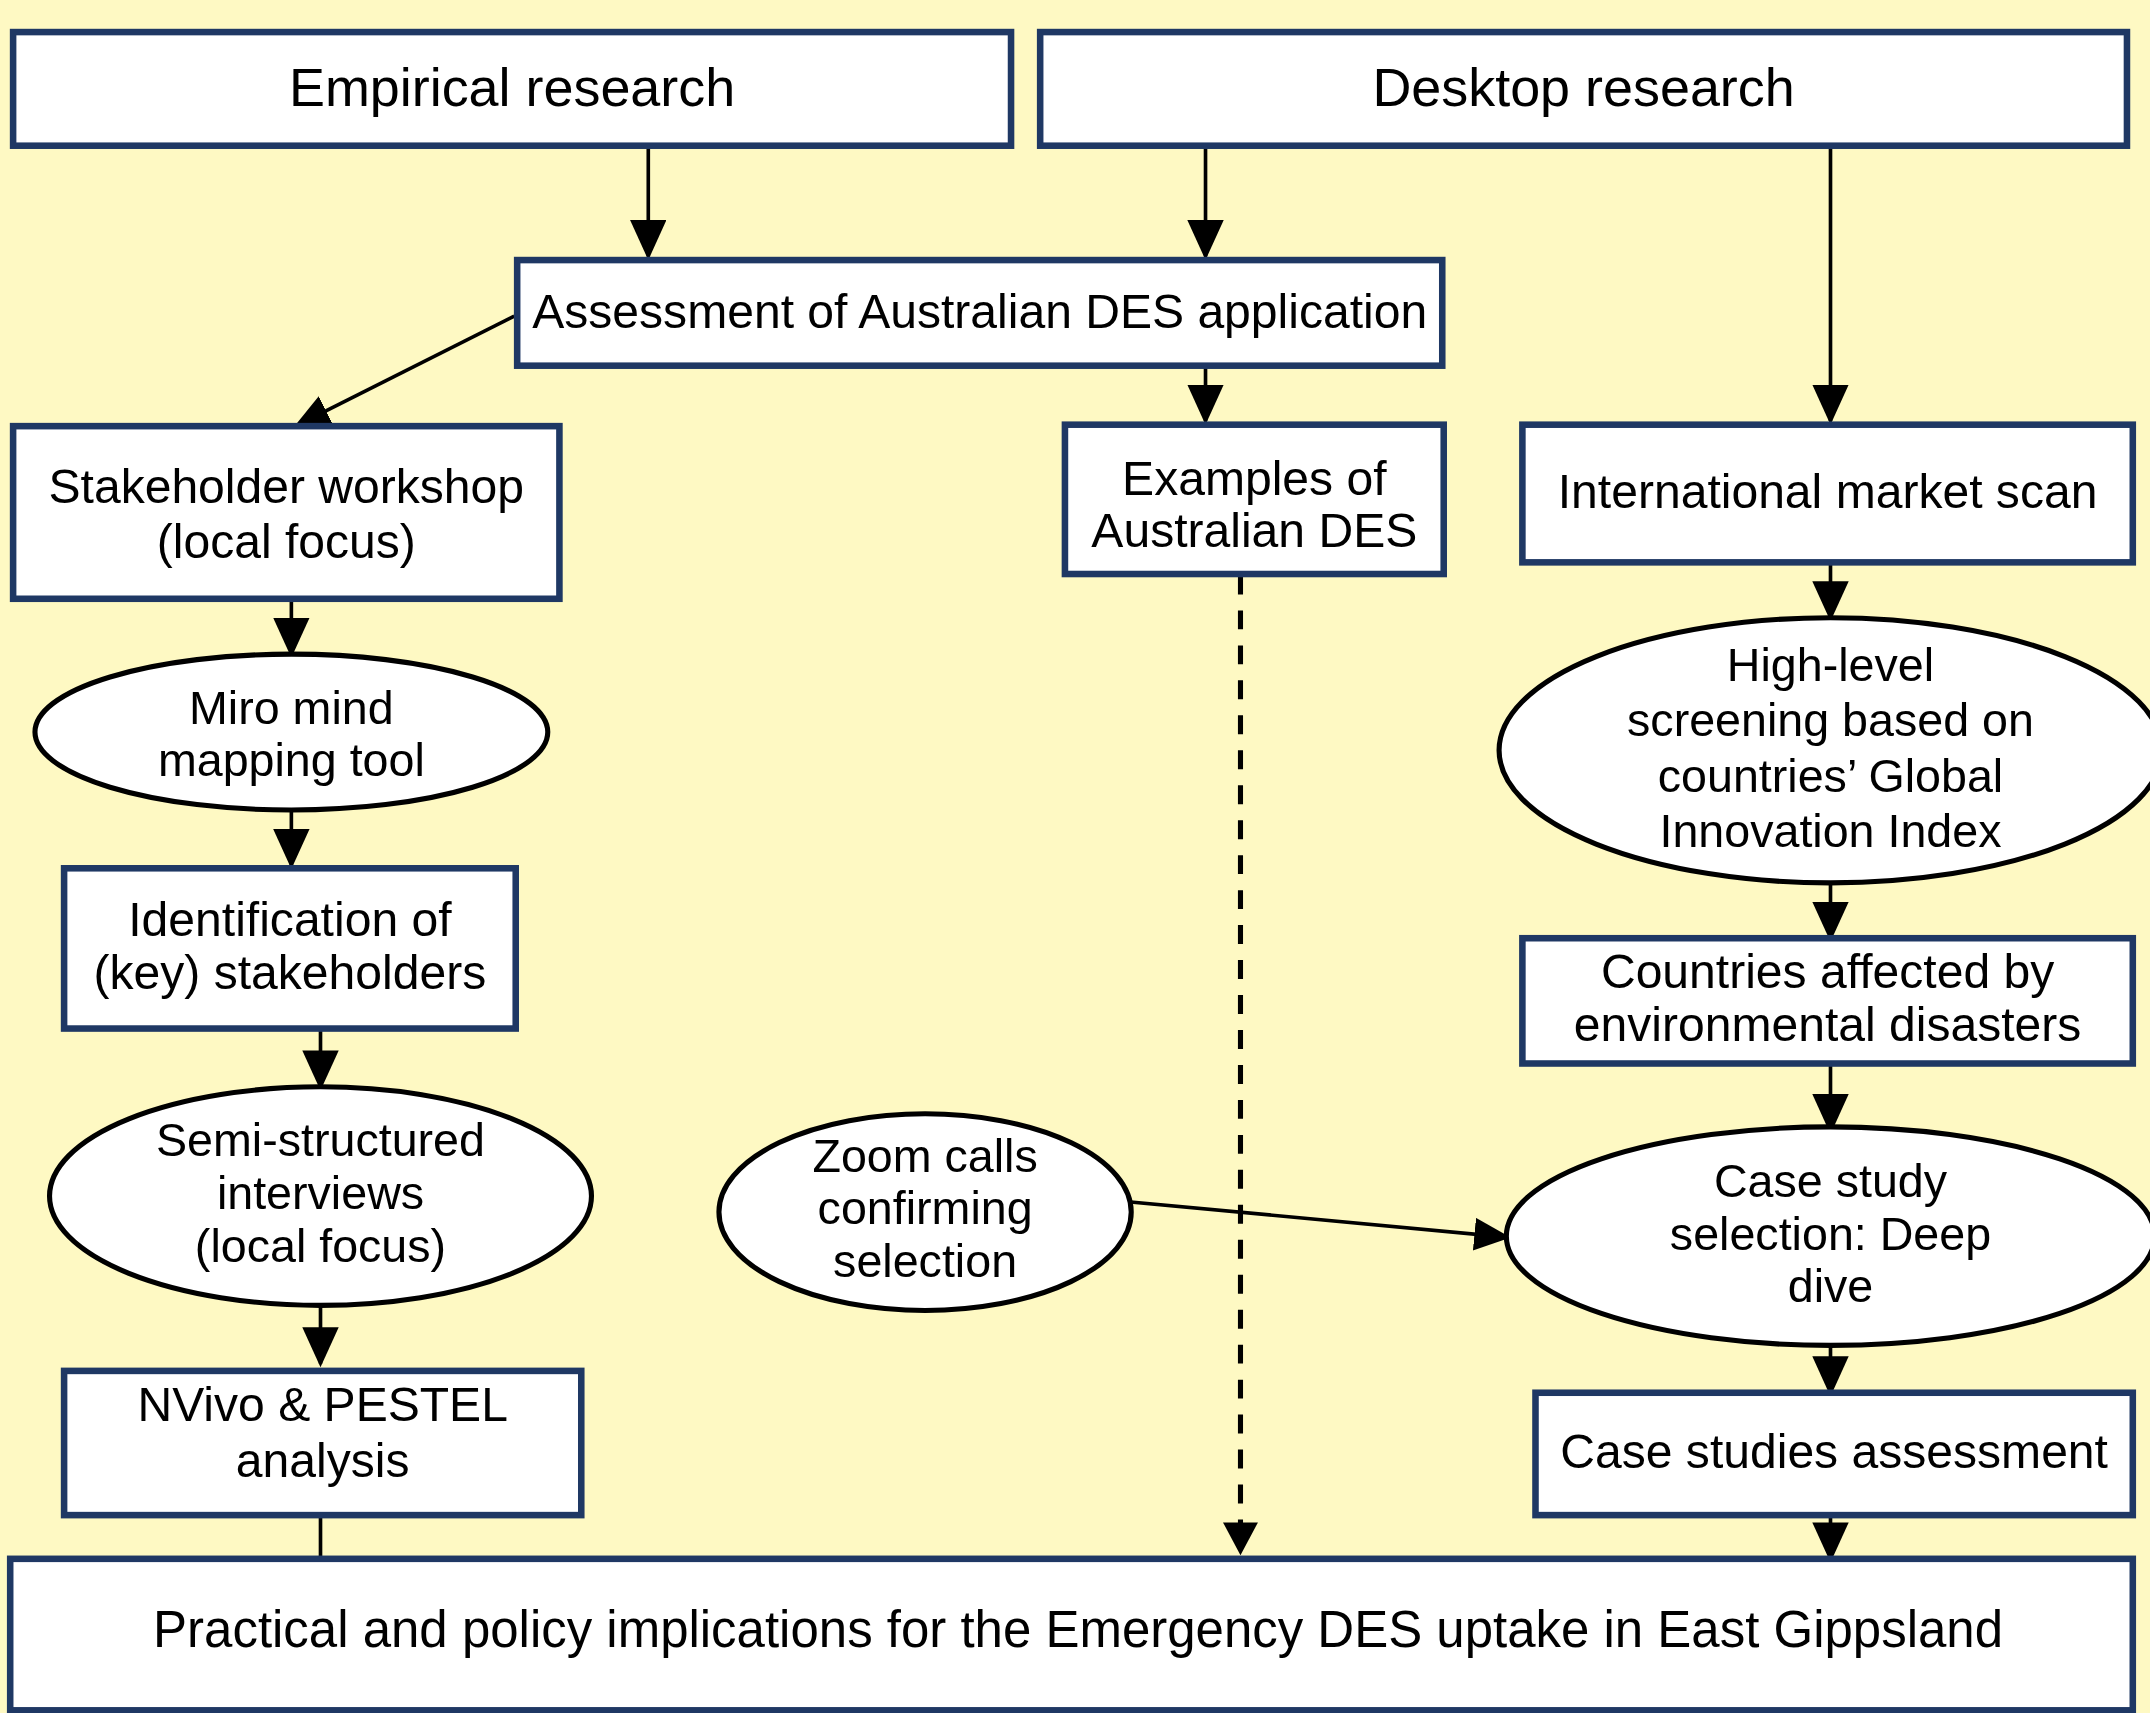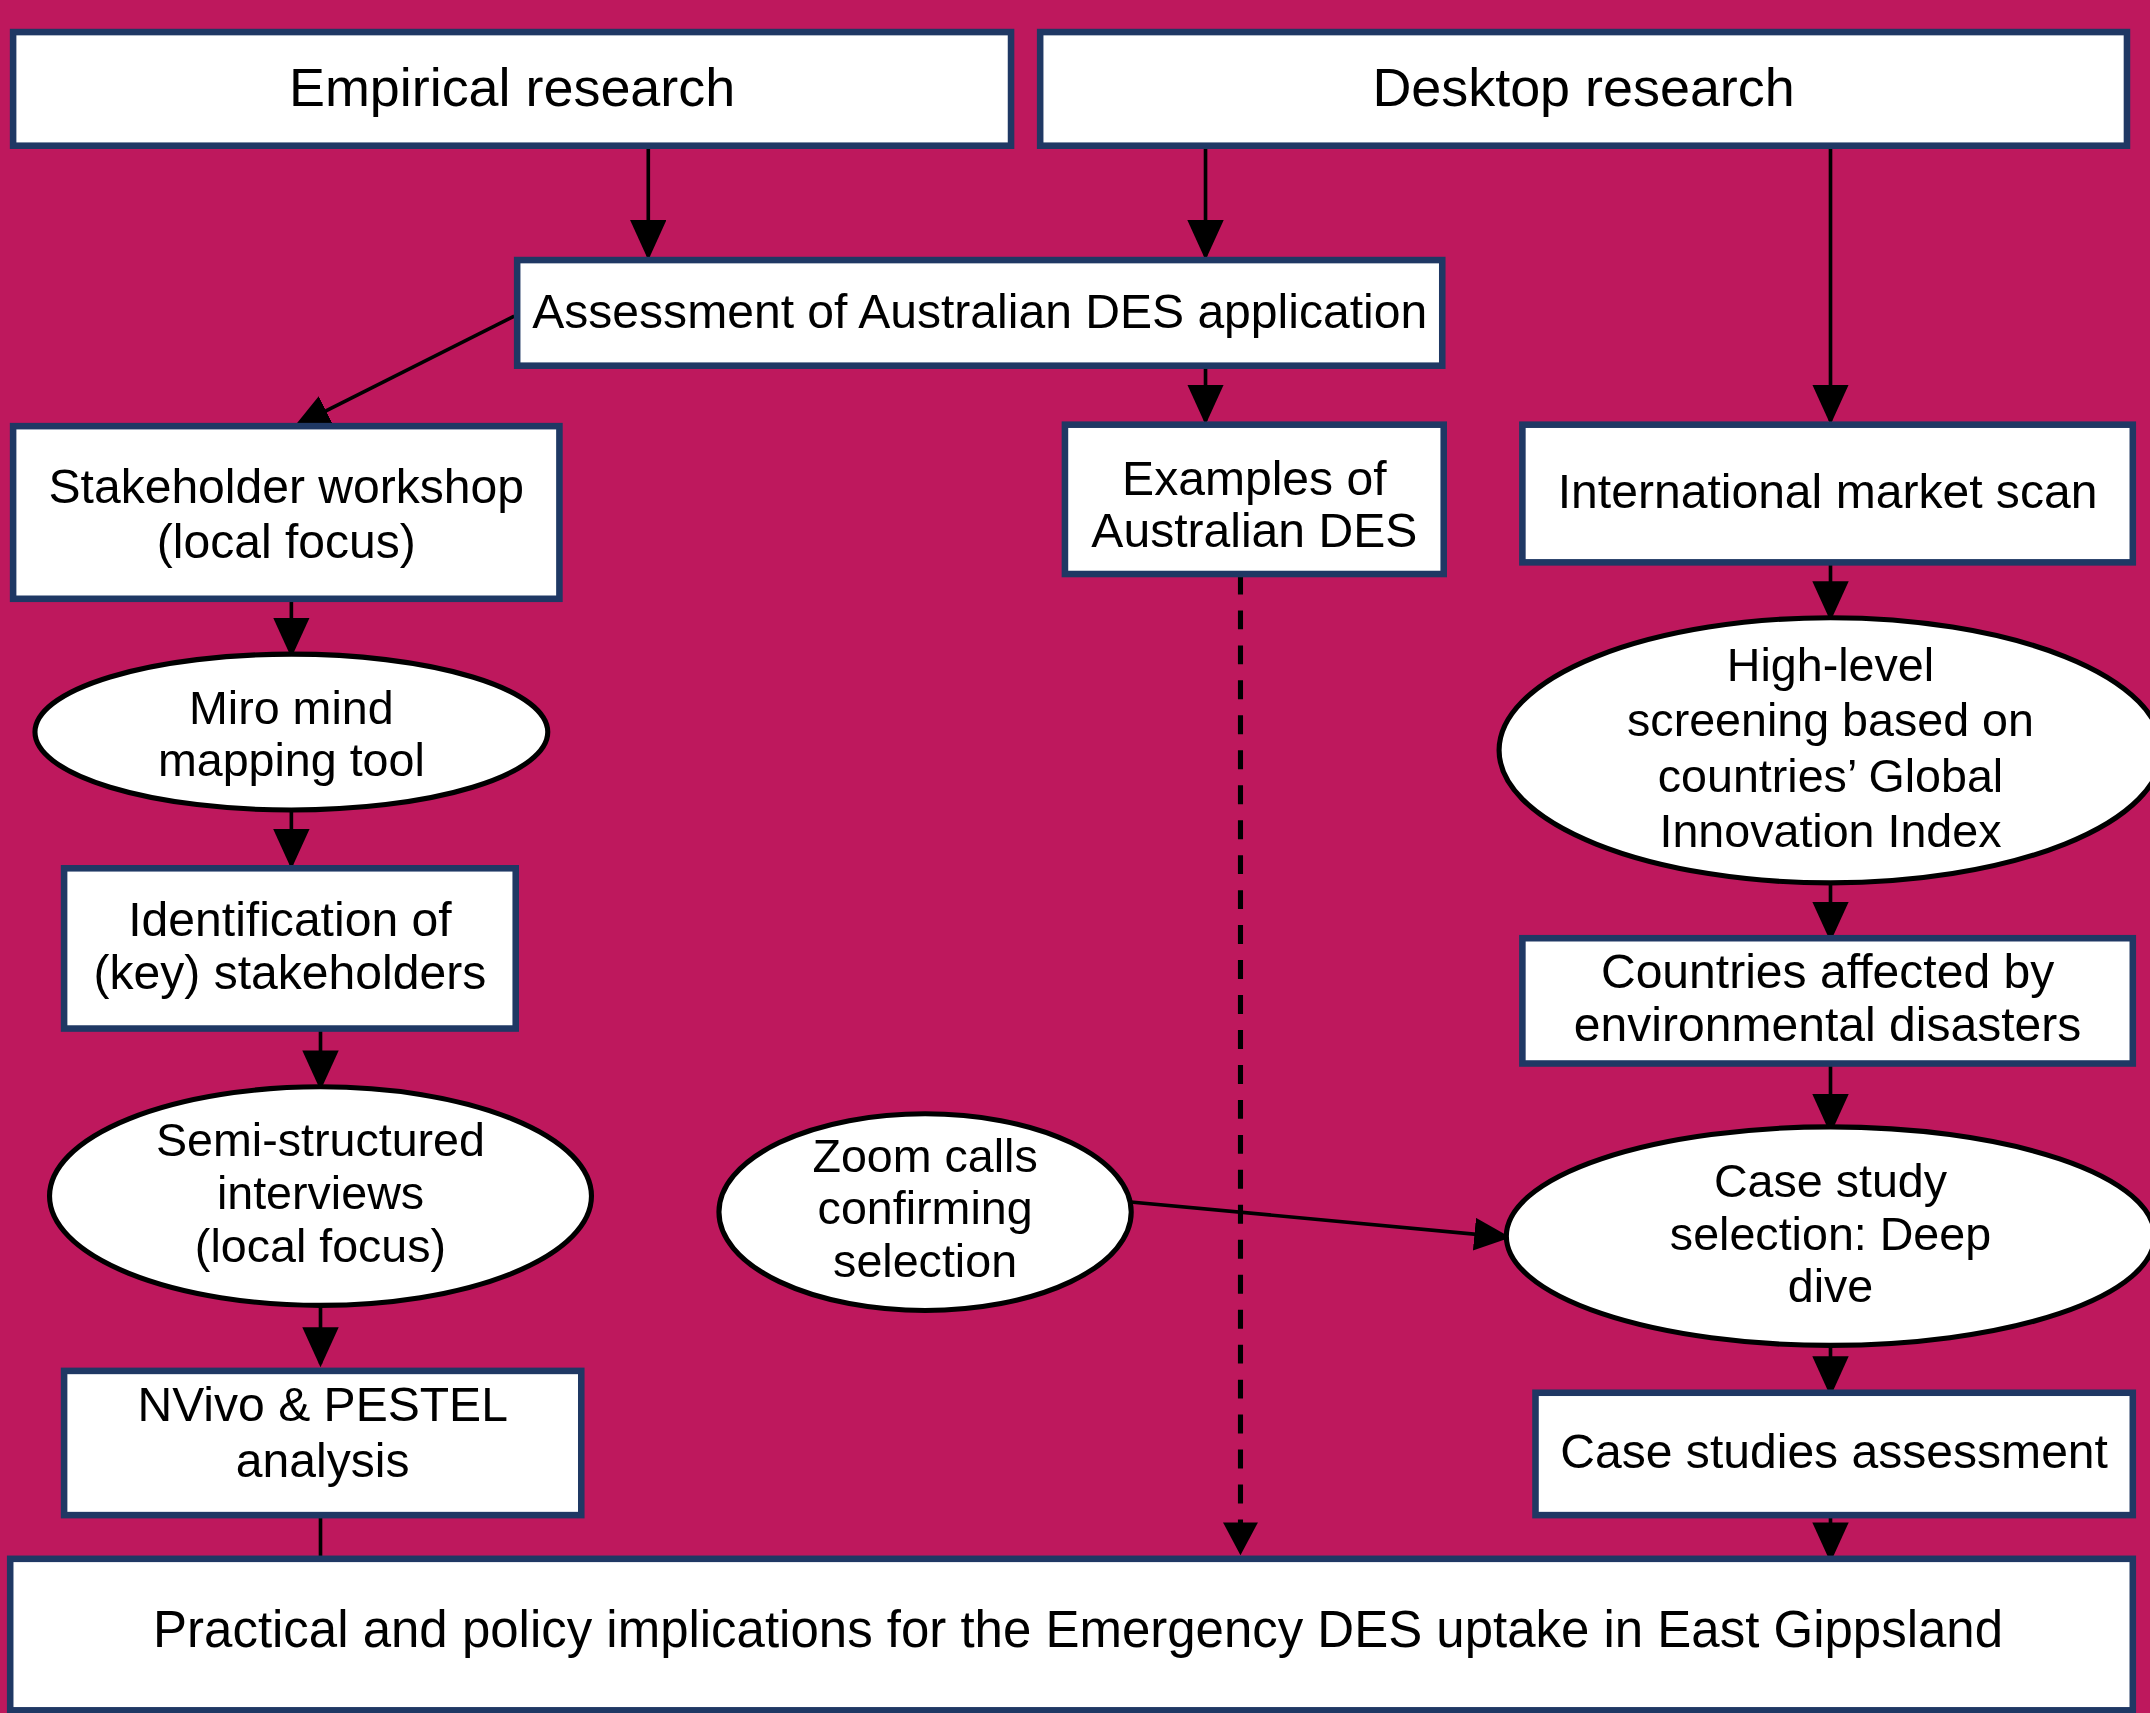--- a/index.html
+++ b/index.html
@@ -4,21 +4,21 @@
 <style>
   html, body {
     margin: 0;
     padding: 0;
     background: #ffffff;
   }
   #canvas {
     position: relative;
     width: 2151px;
     height: 1714px;
-    background: #be185d;
+    background: #fef9c3;
     font-family: "Liberation Sans", sans-serif;
     overflow: hidden;
   }
   svg.flow {
     position: absolute;
     left: 0;
     top: 0;
     width: 2151px;
     height: 1714px;
   }

